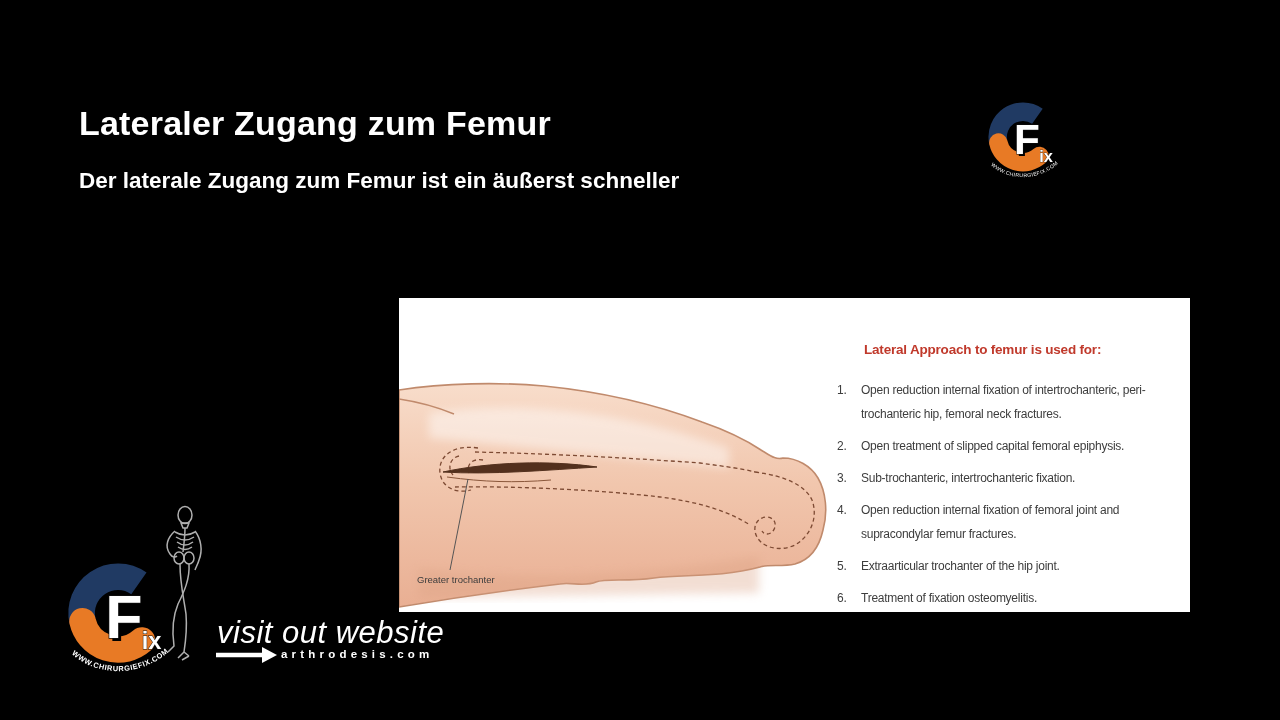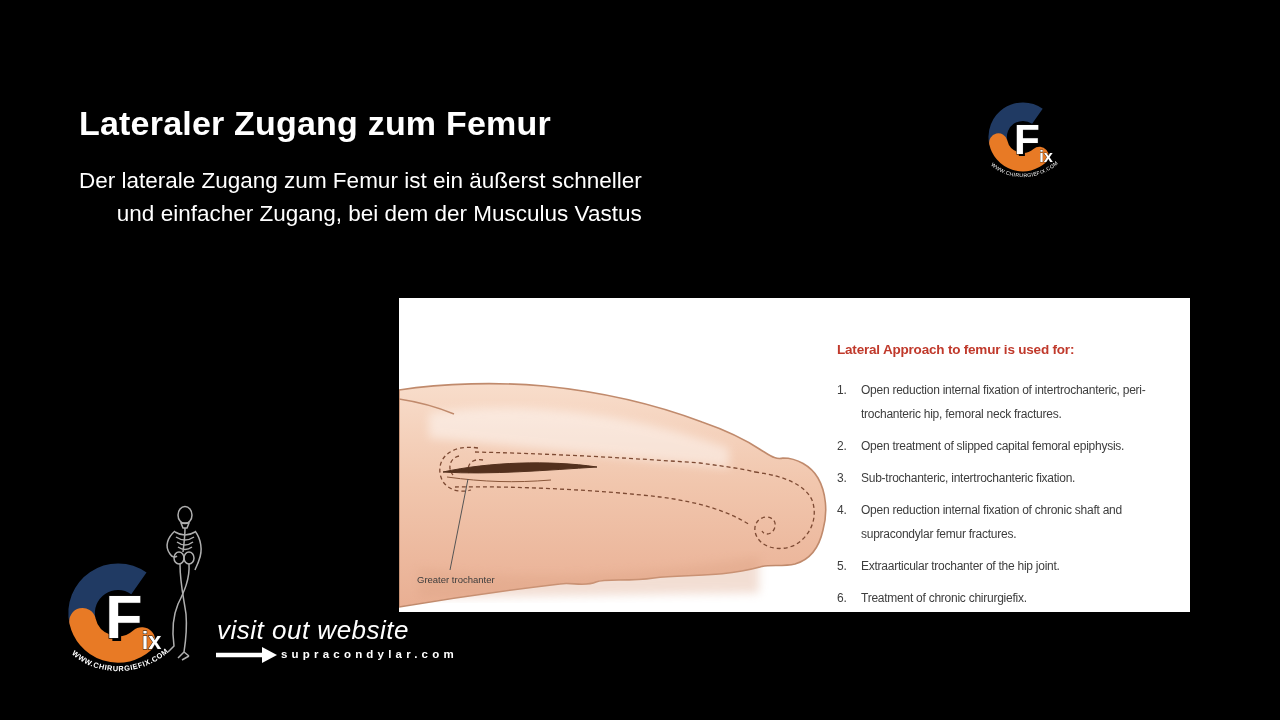--- a/index.html
+++ b/index.html
@@ -2,56 +2,55 @@
 <html style="--navy: #203a63; --orange: #e87a25; --red: #c0392b;"><head>
 <meta charset="utf-8">
 <style>
   html,body{margin:0;padding:0;background:#000;}
   .slide{position:relative;width:1280px;height:720px;background:#000;overflow:hidden;
          font-family:"Liberation Sans",sans-serif;padding-left:16px;}
 
   
   .title{position:absolute;left:79px;top:104px;color:#fff;font-size:34px;font-weight:bold;
          letter-spacing:.2px;}
-  .subtitle{position:absolute;left:79px;top:164px;color:#fff;font-size:22.5px;font-weight:normal;
-            line-height:33px;text-align:right;}
+  .subtitle{position:absolute;left:79px;top:164px;color:#fff;font-size:22.5px;font-weight:bold;
+            line-height:33px;}
 
   
   .panel{position:absolute;left:399px;top:298px;width:791px;height:314px;background:#fff;}
   .panel svg.fig{position:absolute;left:0;top:0;}
   .uses{position:absolute;left:438px;top:44px;width:348px;}
-  .uses-heading{color:var(--red);font-size:13.5px;font-weight:bold;letter-spacing:-0.2px;}
+  .uses-heading{color:var(--red);font-size:13.5px;font-weight:bold;letter-spacing:-0.2px;margin-left:27px;}
   ol.uses-list{list-style:none;margin:21px 0 0 0;padding:0;}
   ol.uses-list li{display:flex;margin:0 0 8px 0;color:#3d3d3d;font-size:12px;
                   line-height:24px;letter-spacing:-0.25px;}
   ol.uses-list .num{flex:0 0 24px;}
   ol.uses-list .itxt{flex:1;}
 
   
   .logo{position:absolute;}
   .logo-top-right{left:984px;top:96px;width:82px;height:90px;z-index:3;}
   .logo-bottom-left{left:62px;top:554px;width:118px;height:130px;z-index:2;}
   .skeleton{position:absolute;left:158px;top:504px;width:56px;height:160px;z-index:1;}
 
   
-  .visit{position:absolute;left:217px;top:615px;color:#fff;font-size:26px;font-style:italic;
+  .visit{position:absolute;left:217px;top:615px;color:#fff;font-size:31px;font-style:italic;
          letter-spacing:.5px;}
   .arrow{position:absolute;left:216px;top:646px;}
   .website{position:absolute;left:281px;top:648px;color:#fff;font-size:11.5px;font-weight:bold;
            letter-spacing:4.2px;cursor:pointer;}
 </style>
 </head>
 <body>
 
 <div class="slide">
 
   <div class="title">Lateraler Zugang zum Femur</div>
   <div class="subtitle">
     <div>Der laterale Zugang zum Femur ist ein äußerst schneller</div>
-    <div>und einfacher Zugang, bei dem der Musculus Vastus</div>
   </div>
 
   <svg class="logo logo-top-right" viewBox="0 0 120 132">
     <path d="M 78.2,29.7 A 37,37 0 0 0 20.9,68.3" fill="none" stroke="var(--navy)" stroke-width="27"></path>
     <path d="M 20.9,68.3 A 37,37 0 0 0 81.3,87.9" fill="none" stroke="var(--orange)" stroke-width="27" stroke-linecap="round"></path>
     <text x="47" y="88" font-size="62" font-weight="bold" fill="#000">F</text>
     <text x="44" y="85" font-size="62" font-weight="bold" fill="#fff" stroke="#111" stroke-width="1.5" paint-order="stroke">F</text>
     <text x="81" y="97" font-size="24" font-weight="bold" fill="#fff" stroke="#111" stroke-width="1" paint-order="stroke">ix</text>
     <path id="arc-tr" d="M 8,100 C 35,126 82,126 112,96" fill="none"></path>
     <text font-size="7.5" letter-spacing="0.6" fill="#fff">
@@ -110,29 +109,29 @@
           <li>
             <span class="num">2.</span>
             <span class="itxt">Open treatment of slipped capital femoral epiphysis.</span>
           </li>
           <li>
             <span class="num">3.</span>
             <span class="itxt">Sub-trochanteric, intertrochanteric fixation.</span>
           </li>
           <li>
             <span class="num">4.</span>
-            <span class="itxt">Open reduction internal fixation of chronic shaft and supracondylar femur fractures.</span>
+            <span class="itxt">Open reduction internal fixation of femoral joint and supracondylar femur fractures.</span>
           </li>
           <li>
             <span class="num">5.</span>
             <span class="itxt">Extraarticular trochanter of the hip joint.</span>
           </li>
           <li>
             <span class="num">6.</span>
-            <span class="itxt">Treatment of chronic chirurgiefix.</span>
+            <span class="itxt">Treatment of fixation osteomyelitis.</span>
           </li>
         </ol>
     </div>
   </div>
 
   <svg class="skeleton" viewBox="0 0 56 160">
     <g fill="none" stroke="#c3c3c3" stroke-width="1.5" opacity="0.9">
       <ellipse cx="27" cy="11" rx="7" ry="8.5"></ellipse>
       <path d="M 23,19 L 31,19 L 29,24 L 25,24 Z"></path>
       <path d="M 27,24 C 27,32 26,40 25,48"></path>
@@ -160,15 +159,15 @@
     <text font-size="7.5" letter-spacing="0.6" fill="#fff" font-weight="bold">
       <textPath href="#arc-bl" startOffset="2%">WWW.CHIRURGIEFIX.COM</textPath>
     </text>
   </svg>
 
   <div class="visit">visit out website</div>
   <svg class="arrow" width="62" height="18" viewBox="0 0 62 18">
     <line x1="0" y1="9" x2="48" y2="9" stroke="#fff" stroke-width="4.5"></line>
     <polygon points="46,1 61,9 46,17" fill="#fff"></polygon>
   </svg>
-  <div class="website">supracondylar.com</div>
+  <div class="website">arthrodesis.com</div>
 
 </div>
 
 </body></html>

